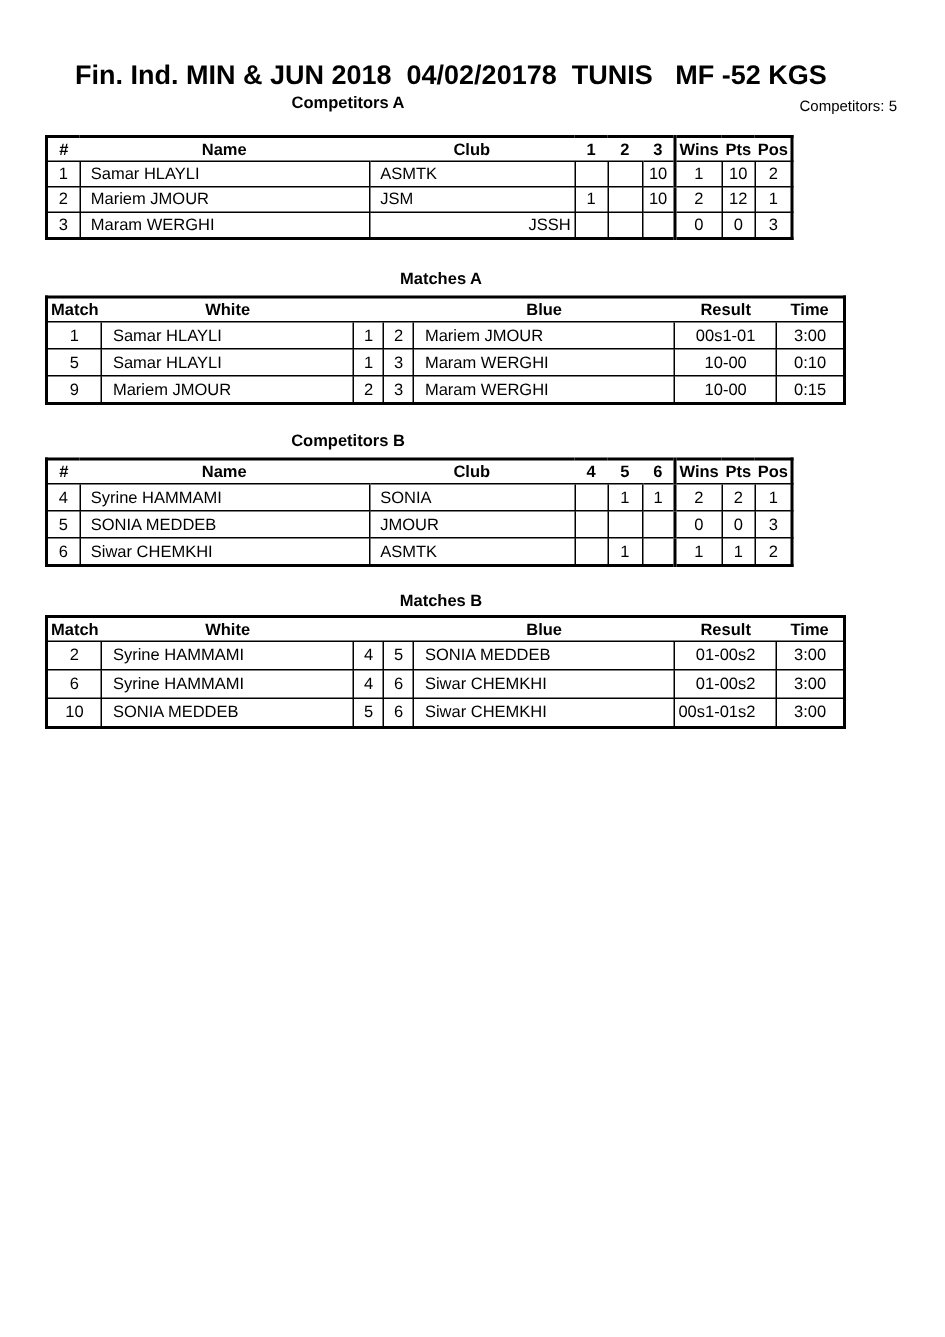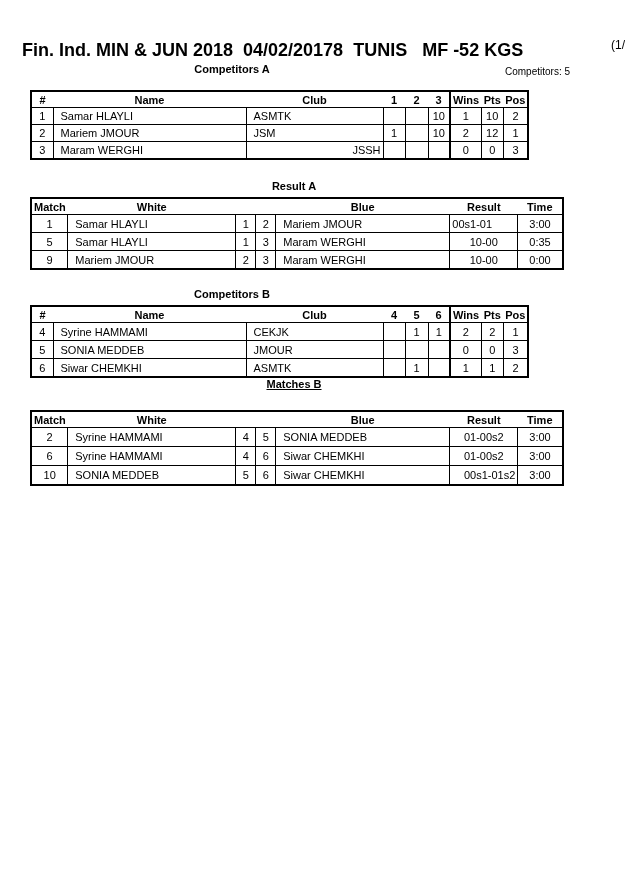--- a/index.html
+++ b/index.html
@@ -2,21 +2,21 @@
 <html><head>
 <meta charset="utf-8">
 <style>
   html, body { margin:0; padding:0; }
   body {
     width:630px; height:891px;
     background:#ffffff; color:#000000;
     font-family:"Liberation Sans", sans-serif;
     position:relative; overflow:hidden;
   }
-  .abs { position:absolute; }
+  .abs { position:absolute;margin-left:28px; }
 
   #title {
     left:22px; top:40px;
     font-size:18px; font-weight:bold;
     white-space:pre; letter-spacing:0;
   }
   #page-indicator {
     left:611px; top:38px;
     font-size:12px; white-space:nowrap;
   }
@@ -26,21 +26,21 @@
   }
 
   .sec-head {
     position:absolute;
     font-size:11px; font-weight:bold;
     text-align:center;
   }
   #h-comp-a { left:30px; top:63px;  width:404px; }
   #h-match-a{ left:30px; top:180px; width:528px; }
   #h-comp-b { left:30px; top:288px; width:404px; }
-  #h-match-b{ left:30px; top:378px; width:528px;text-decoration:underline; }
+  #h-match-b{ left:30px; top:395px; width:528px; }
 
   table {
     position:absolute;
     border-collapse:collapse; table-layout:fixed;
     background:#fff; border:2px solid #000;
   }
   #t1 { left:30px; top:90px;  }
   #t2 { left:30px; top:197px; }
   #t3 { left:30px; top:305px; }
   #t4 { left:30px; top:410px; }
@@ -128,21 +128,21 @@
         <td style="text-align: center;"></td>
         <td style="text-align: center;"></td>
         <td style="text-align: center;"></td>
         <td class="thick-l" style="text-align: center;">0</td>
         <td style="text-align: center;">0</td>
         <td style="text-align: center;">3</td>
       </tr>
     </tbody>
   </table>
 
-<div id="h-match-a" class="sec-head">Result A</div>
+<div id="h-match-a" class="sec-head">Matches A</div>
 <table id="t2">
     <colgroup>
       <col style="width: 30px;">
       <col style="width: 168px;">
       <col style="width: 20px;">
       <col style="width: 20px;">
       <col style="width: 174px;">
       <col style="width: 68px;">
       <col style="width: 45px;">
     </colgroup>
@@ -157,40 +157,40 @@
         <th style="text-align: center;">Time</th>
       </tr>
     </thead>
     <tbody>
       <tr>
         <td style="text-align: center;">1</td>
         <td class="al" style="text-align: left;">Samar HLAYLI</td>
         <td style="text-align: center;">1</td>
         <td style="text-align: center;">2</td>
         <td class="al" style="text-align: left;">Mariem JMOUR</td>
-        <td style="">00s1-01</td>
+        <td style="text-align: center;">00s1-01</td>
         <td style="text-align: center;">3:00</td>
       </tr>
       <tr>
         <td style="text-align: center;">5</td>
         <td class="al" style="text-align: left;">Samar HLAYLI</td>
         <td style="text-align: center;">1</td>
         <td style="text-align: center;">3</td>
         <td class="al" style="text-align: left;">Maram WERGHI</td>
         <td style="text-align: center;">10-00</td>
-        <td style="text-align: center;">0:35</td>
+        <td style="text-align: center;">0:10</td>
       </tr>
       <tr>
         <td style="text-align: center;">9</td>
         <td class="al" style="text-align: left;">Mariem JMOUR</td>
         <td style="text-align: center;">2</td>
         <td style="text-align: center;">3</td>
         <td class="al" style="text-align: left;">Maram WERGHI</td>
         <td style="text-align: center;">10-00</td>
-        <td style="text-align: center;">0:00</td>
+        <td style="text-align: center;">0:15</td>
       </tr>
     </tbody>
   </table>
 
 <div id="h-comp-b" class="sec-head">Competitors B</div>
 <table id="t3">
     <colgroup>
       <col style="width: 22px;">
       <col style="width: 193px;">
       <col style="width: 137px;">
@@ -211,21 +211,21 @@
         <th style="text-align: center;">6</th>
         <th class="thick-l" style="text-align: center;">Wins</th>
         <th style="text-align: center;">Pts</th>
         <th style="text-align: center;">Pos</th>
       </tr>
     </thead>
     <tbody>
       <tr>
         <td style="text-align: center;">4</td>
         <td class="al" style="text-align: left;">Syrine HAMMAMI</td>
-        <td class="al" style="text-align: left;">CEKJK</td>
+        <td class="al" style="text-align: left;">SONIA</td>
         <td style="text-align: center;"></td>
         <td style="text-align: center;">1</td>
         <td style="text-align: center;">1</td>
         <td class="thick-l" style="text-align: center;">2</td>
         <td style="text-align: center;">2</td>
         <td style="text-align: center;">1</td>
       </tr>
       <tr>
         <td style="text-align: center;">5</td>
         <td class="al" style="text-align: left;">SONIA MEDDEB</td>
@@ -291,17 +291,17 @@
         <td class="al" style="text-align: left;">Siwar CHEMKHI</td>
         <td style="text-align: center;">01-00s2</td>
         <td style="text-align: center;">3:00</td>
       </tr>
       <tr>
         <td style="text-align: center;">10</td>
         <td class="al" style="text-align: left;">SONIA MEDDEB</td>
         <td style="text-align: center;">5</td>
         <td style="text-align: center;">6</td>
         <td class="al" style="text-align: left;">Siwar CHEMKHI</td>
-        <td style="text-align: right;">00s1-01s2</td>
+        <td style="text-align: left;">00s1-01s2</td>
         <td style="text-align: center;">3:00</td>
       </tr>
     </tbody>
   </table>
 
 </body></html>

